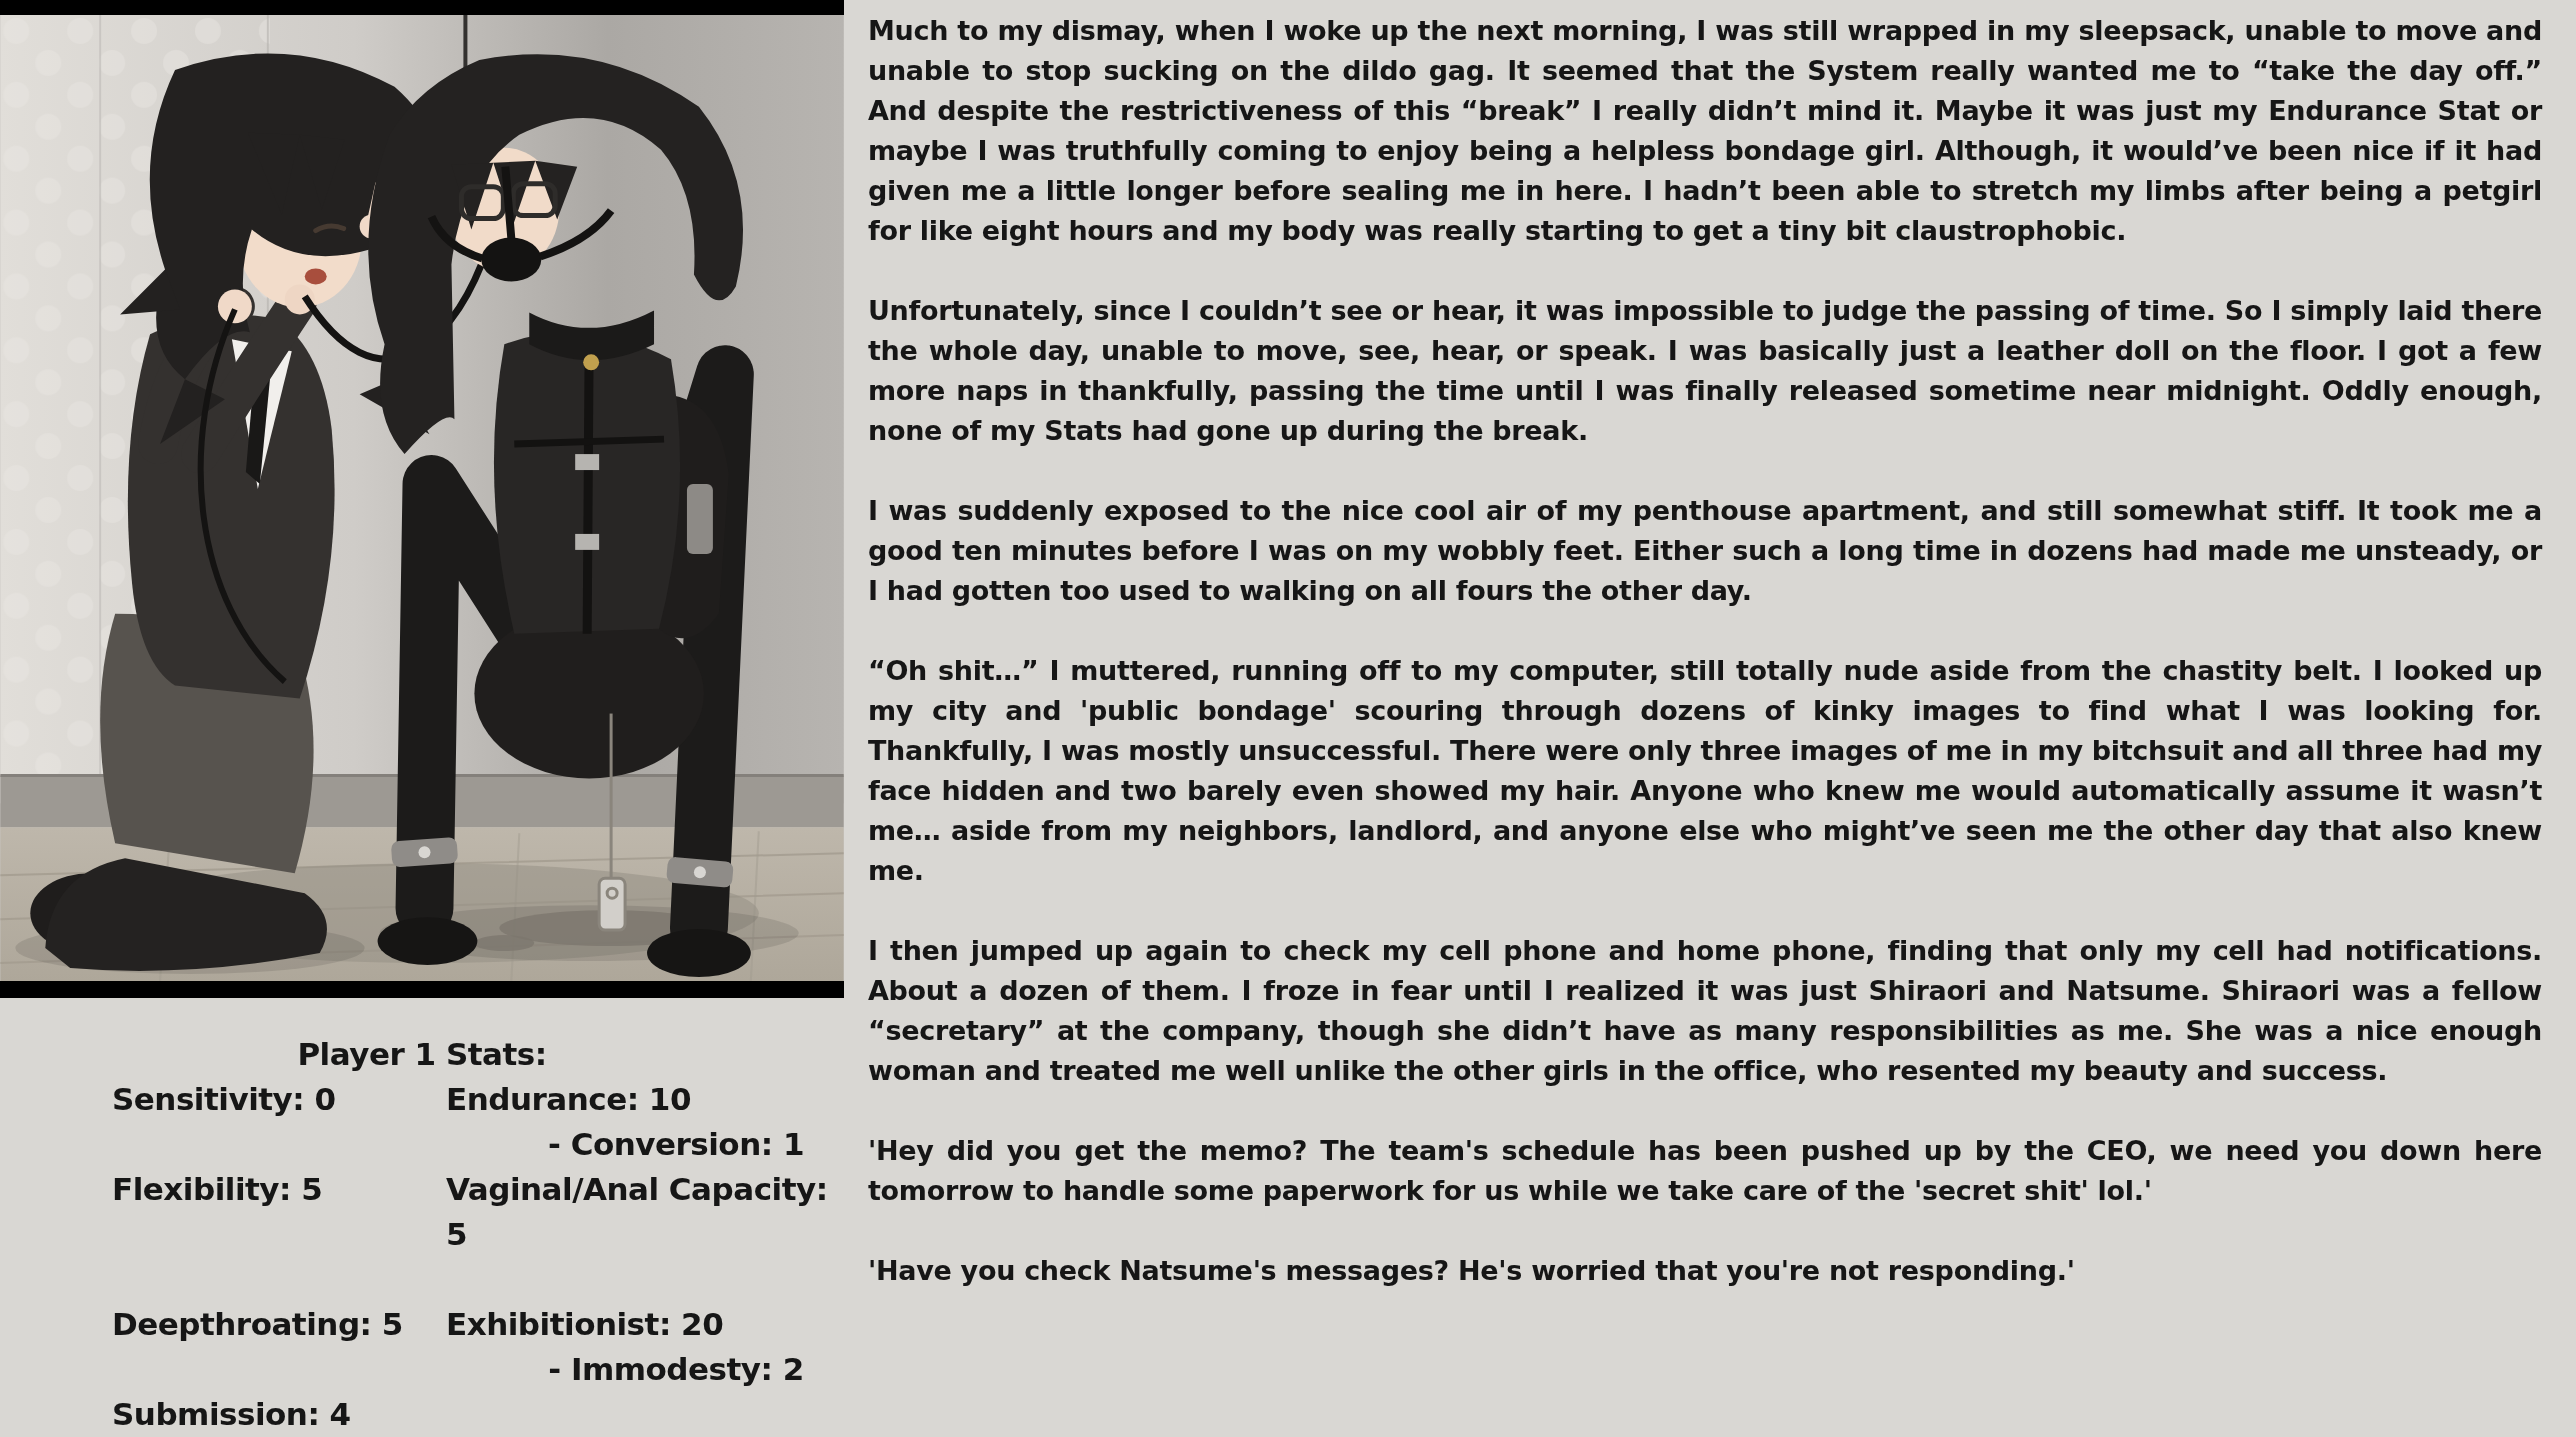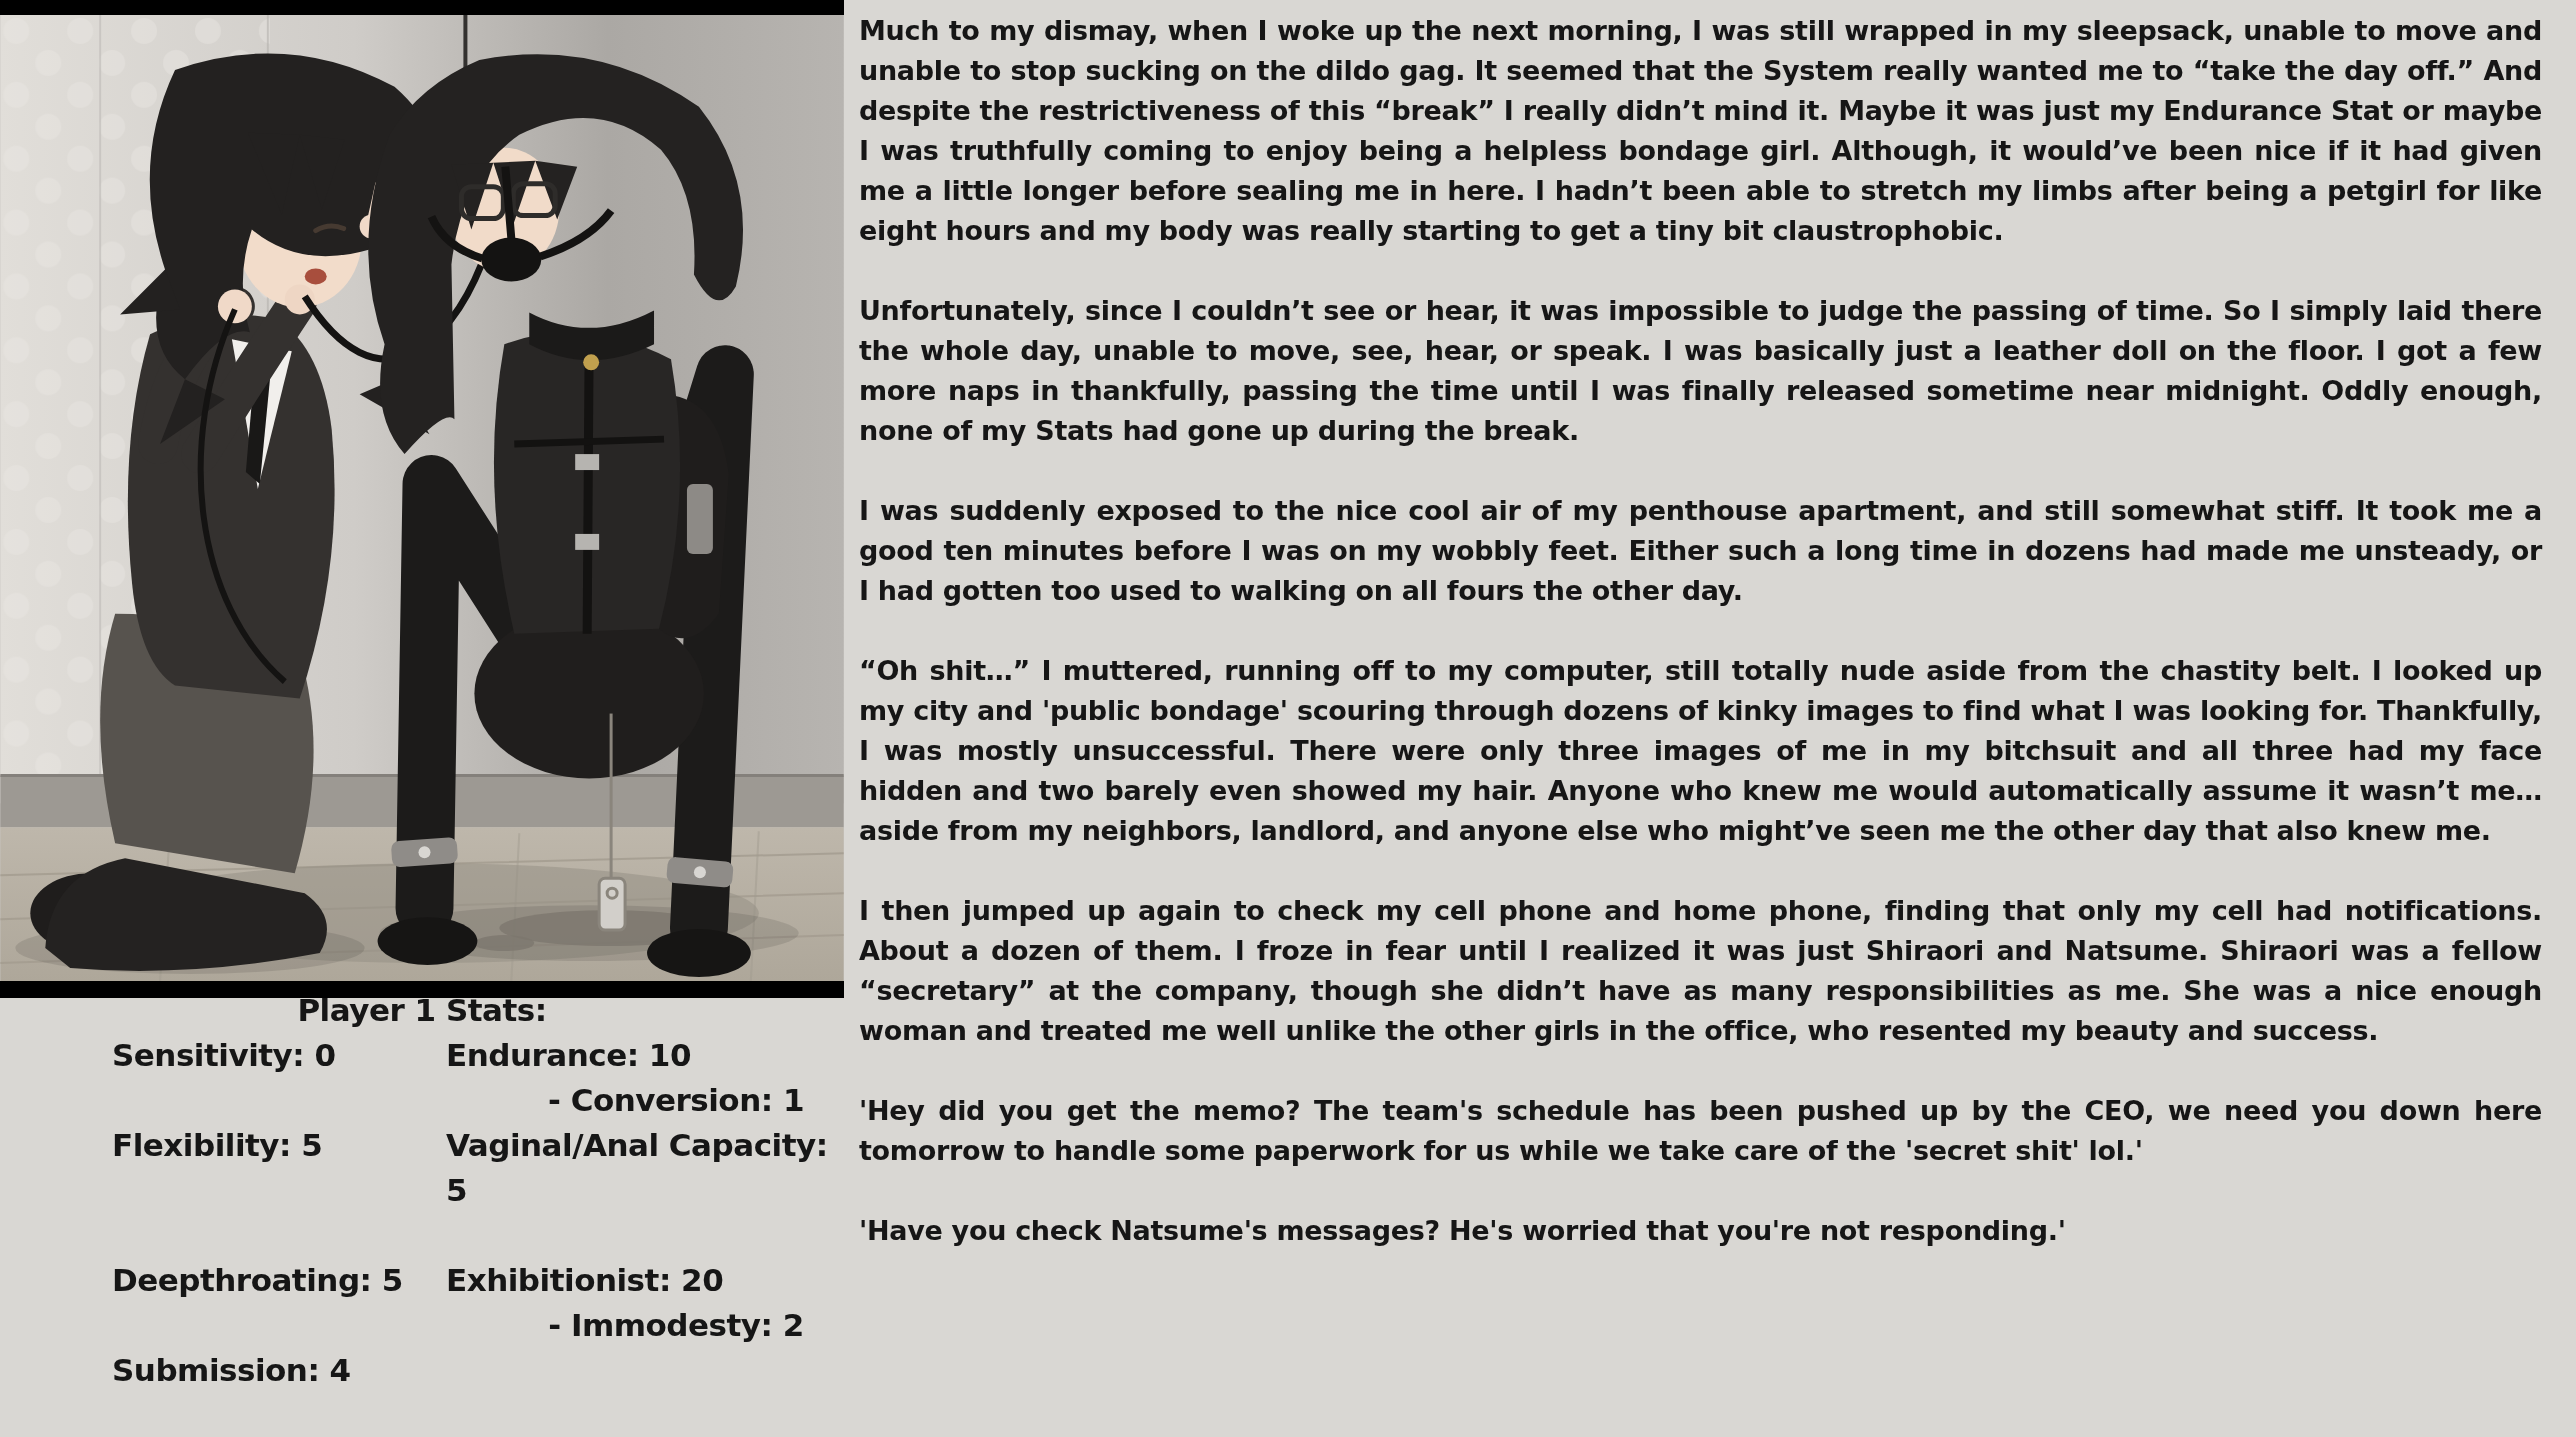--- a/index.html
+++ b/index.html
@@ -20,38 +20,38 @@
     position: absolute; left: 0; top: 0;
     width: 844px; height: 998px;
     background: #c9c6c2;
   }
   .bar { position: absolute; left: 0; width: 844px; background: #000; z-index: 3; }
   .bar.top    { top: 0;     height: 15px; }
   .bar.bottom { top: 981px; height: 17px; }
   svg.scene { position: absolute; left: 0; top: 15px; width: 844px; height: 966px; display: block; }
   
   .stats {
-    position: absolute; left: 0; top: 952px;
+    position: absolute; left: 0; top: 996px;
     width: 844px; height: 439px;
     font-weight: bold;
     font-size: 31px; letter-spacing: -0.5px;
     line-height: 45px;
   }
   .stats-title { text-align: center; margin-top: 36px; }
   .stats-row { display: flex; padding-left: 112px; gap: 42px; }
   .stats-row.spacer { height: 45px; }
   .cell-l { flex: none; width: 292px; }
   .cell-r { flex: 1; }
   .cell-r.indent { padding-left: 62px; text-align: center; }
   
   .story {
     position: absolute; left: 844px; top: 0;
     width: 1732px; height: 1142px;
     box-sizing: border-box;
-    padding: 11px 34px 0 15px;
+    padding: 11px 34px 0 24px;
     font-size: 27px; font-weight: bold;
     letter-spacing: -0.3px;
     line-height: 40px;
     text-align: justify;
   }
   .story p { margin: 0 0 40px 0; }
 </style>
 </head>
 <body>
 

